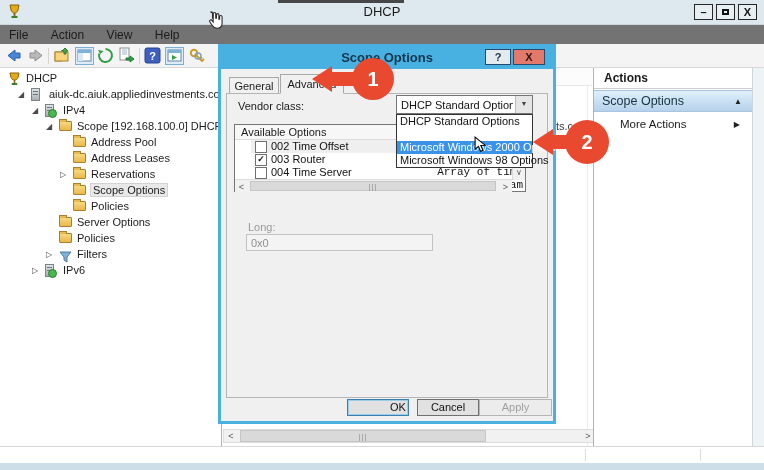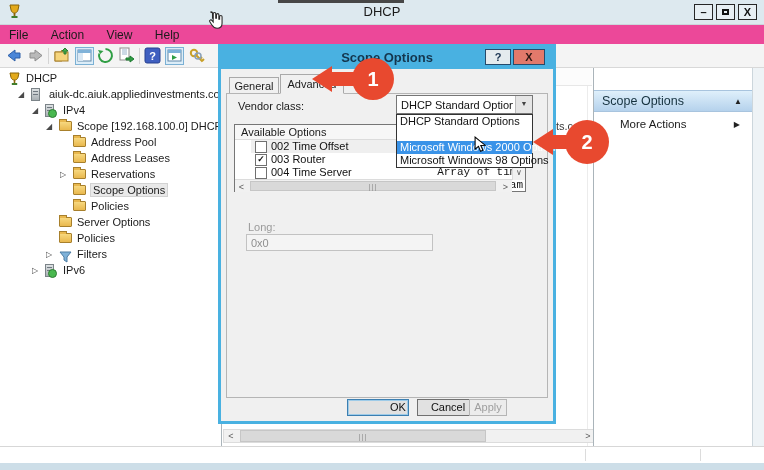--- a/index.html
+++ b/index.html
@@ -8,21 +8,21 @@
   .ab{position:absolute;box-sizing:border-box;}
   .txt{white-space:nowrap;}
 
   
   .titlebar{left:0;top:0;width:764px;height:25px;background:#dde9ef;border-bottom:1px solid #ccd6dc;}
   .wtitle{left:0;top:4px;width:764px;text-align:center;font-size:13px;color:#1b1b1b;}
   .wbtn{top:4px;width:19px;height:16px;background:#e7eff3;border:1px solid #262626;text-align:center;font-size:11px;font-weight:bold;color:#111;line-height:14px;}
   .maxglyph{left:5px;top:4px;width:7px;height:6px;border:2px solid #111;}
   .topfrag{left:278px;top:0;width:126px;height:3px;background:#474747;}
 
-  .menubar{left:0;top:25px;width:764px;height:19px;background:#ec4899;}
+  .menubar{left:0;top:25px;width:764px;height:19px;background:#737373;}
   .menuitem{display:inline-block;padding:2px 9px 0 9px;font-size:12px;color:#1b1b1b;}
 
   .toolbar{left:0;top:44px;width:764px;height:24px;background:#f4f4f4;border-bottom:1px solid #d8d8d8;}
   .tbicon{top:3px;width:18px;height:18px;}
   .tbsep{top:4px;width:1px;height:16px;background:#d4d4d4;}
   .tbbox{border:1px solid #7ab0d4;background:#dcedf8;}
 
   
   .treepanel{left:0;top:68px;width:222px;height:378px;background:#fff;border-right:1px solid #aab4ba;}
   .trow{left:0;width:222px;height:16px;}
@@ -252,20 +252,23 @@
     <span class="ab sliver txt">ts.c</span>
   </div>
 
   <div class="ab scrollh" style="left:223px;top:429px;width:373px;height:14px;">
     <span class="ab sbtn" style="left:0;top:0;width:14px;height:12px;">&lt;</span>
     <span class="ab sthumb" style="left:16px;top:0;width:246px;height:12px;">|||</span>
     <span class="ab sbtn" style="right:0;top:0;width:14px;height:12px;">&gt;</span>
   </div>
 
   <div class="ab actions">
+    <div class="ab acthdr">
+        <span>Actions</span>
+      </div>
     <div class="ab actband">
       <span class="t txt">Scope Options</span>
       <span class="g">▲</span>
     </div>
     <div class="ab actmore">
       <span class="t txt">More Actions</span>
       <span class="g">▶</span>
     </div>
   </div>
   <div class="ab gutter"></div>
@@ -329,21 +332,21 @@
       <div class="ab dditem txt" style="top:39px;">Microsoft Windows 98 Options</div>
     </div>
 
     <span class="ab dlabel txt" style="left:27px;top:174px;color:#9b9b9b;">Long:</span>
     <div class="ab dinput">
       <span class="txt">0x0</span>
     </div>
 
     <div class="ab dbtn focus" style="left:126px;">OK</div>
     <div class="ab dbtn" style="left:196px;">Cancel</div>
-    <div class="ab dbtn disabled" style="left:248px;width:38px;">Apply</div>
+    <div class="ab dbtn disabled" style="left:258px;width:73px;">Apply</div>
   </div>
 
   <div class="ab ctri" style="left:312px;top:66px;"></div>
   <div class="ab cred" style="left:330px;top:72px;width:24px;height:14px;"></div>
   <div class="ab cred ccircle" style="left:352px;top:58px;width:42px;height:42px;line-height:42px;">1</div>
 
   <div class="ab ctri" style="left:533px;top:129px;"></div>
   <div class="ab cred" style="left:551px;top:135px;width:18px;height:14px;"></div>
   <div class="ab cred ccircle" style="left:565px;top:120px;width:44px;height:44px;line-height:44px;">2</div>
 

